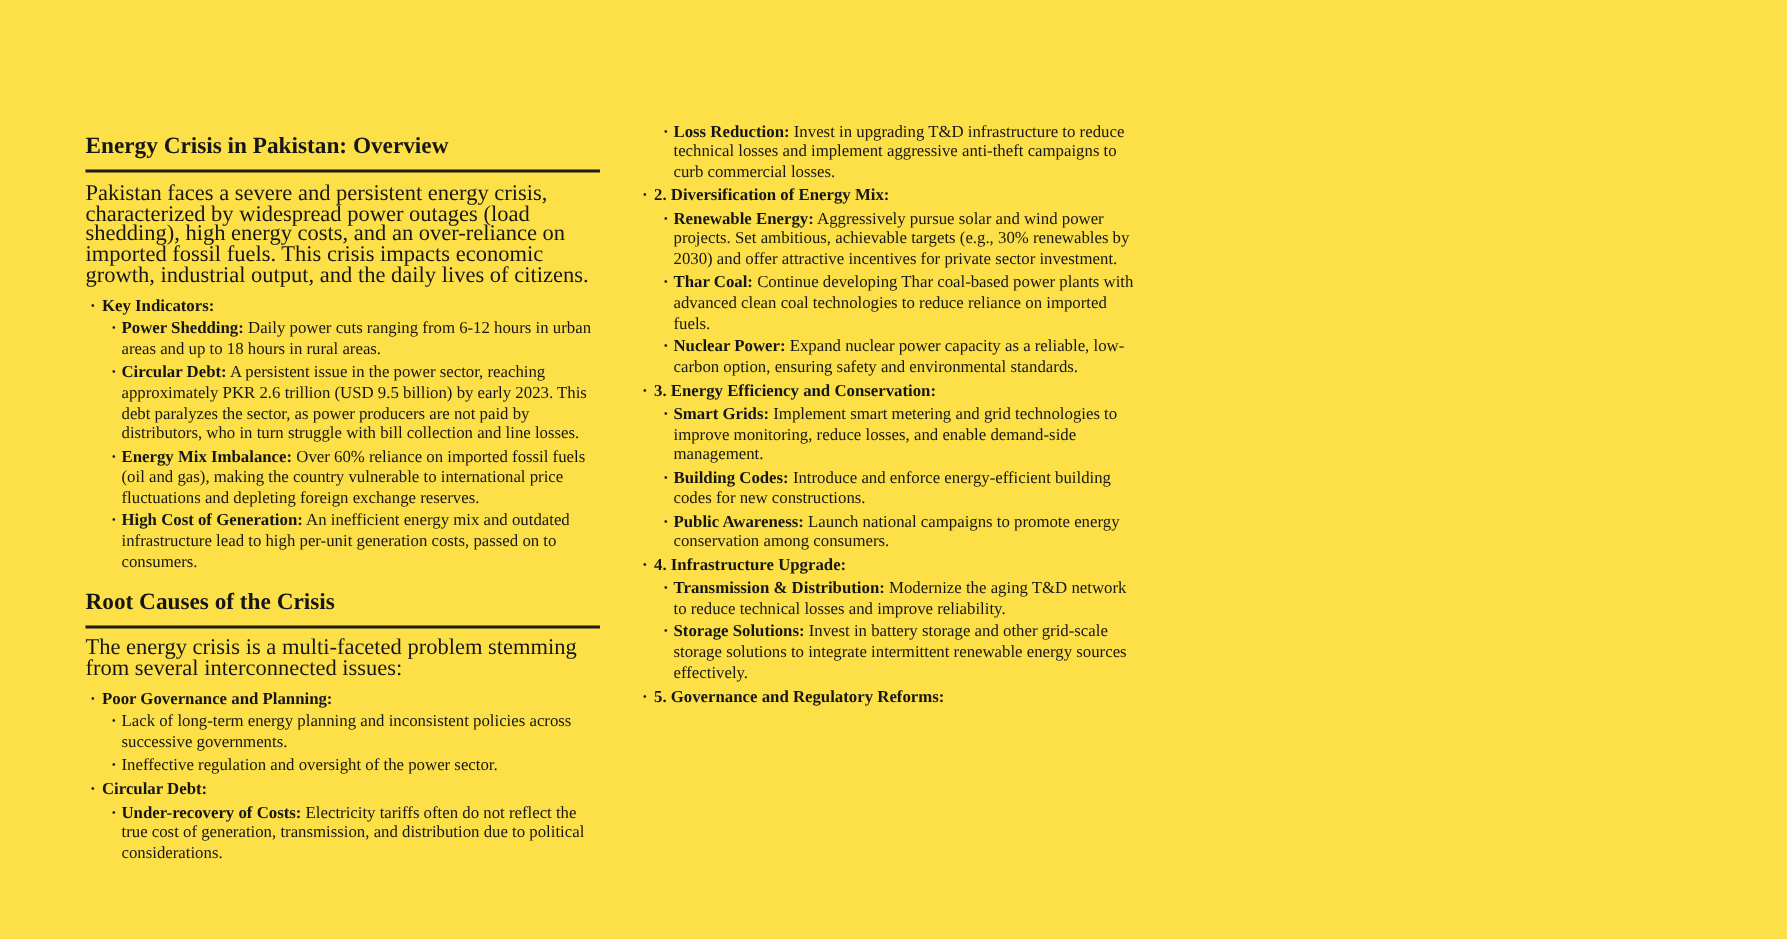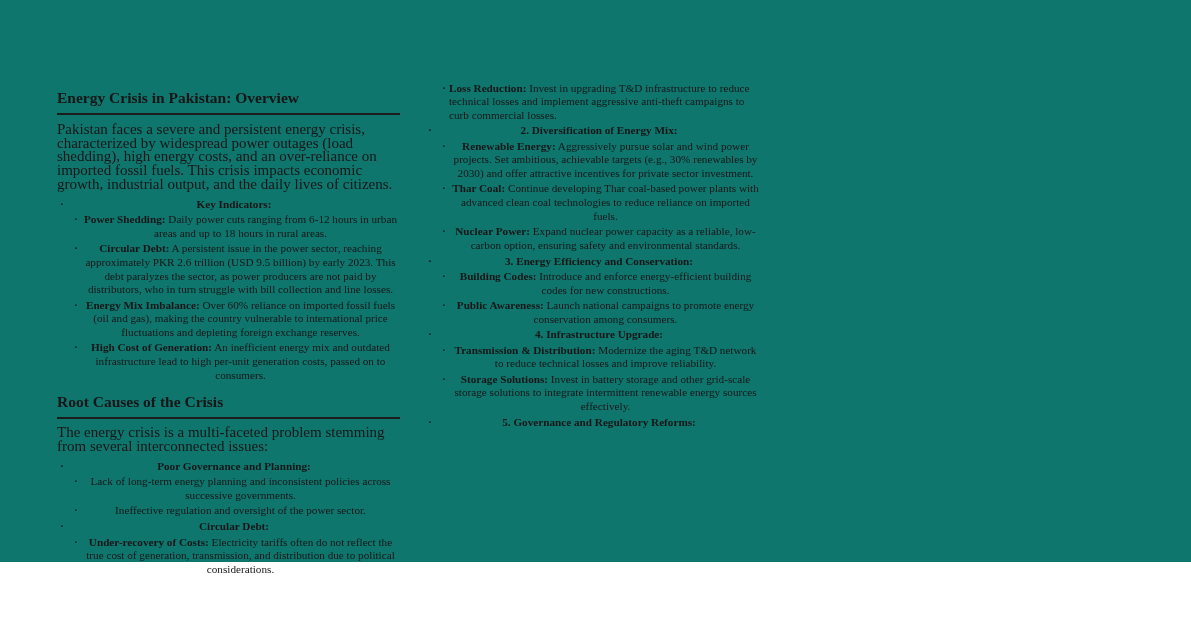--- a/index.html
+++ b/index.html
@@ -1,28 +1,28 @@
 <!DOCTYPE html>
 <html><head>
 <meta charset="utf-8">
 <style>
   html,body{margin:0;padding:0;}
   body{width:1191px;height:626px;overflow:hidden;background:#ffffff;}
-  .page{position:relative;width:1191px;height:562px;background:#0f766e;color:#161616;
+  .page{position:relative;width:1191px;height:626px;background:#fde047;color:#161616;
         font-family:"Liberation Serif","DejaVu Serif",serif;}
   .col{position:absolute;}
   .col-left{left:57px;top:89px;width:343px;}
   .col-right{left:425px;top:80px;width:337px;}
   h1,h2{font-size:15.5px;font-weight:700;line-height:1.15;margin:0 0 8px;
         padding:0 0 6px;border-bottom:2px solid #1c1c1c;}
   h2{margin-top:11px;margin-bottom:7px;}
   p.body{font-size:15px;line-height:13.7px;margin:0 0 6.5px;}
   ul{list-style:none;margin:0;padding:0;}
   li{font-size:11.2px;line-height:13.7px;}
-  .lvl1 > li{position:relative;padding-left:11px;margin-bottom:2.2px;text-align:center;}
+  .lvl1 > li{position:relative;padding-left:11px;margin-bottom:2.2px;}
   .lvl1 > li::before{content:"\00B7";font-weight:700;position:absolute;left:3px;}
   .lvl2{margin-top:1.6px;}
   .lvl2 > li{position:relative;padding-left:13px;margin-bottom:1.6px;}
   .lvl2 > li::before{content:"\00B7";font-weight:700;position:absolute;left:6px;}
   .orphan{margin-left:11px;}
   .lab{font-weight:700;}
 </style>
 </head>
 <body>
 
@@ -107,20 +107,24 @@
             <span class="lab">Nuclear Power:</span>
             <span class="txt">Expand nuclear power capacity as a reliable, low-carbon option, ensuring safety and environmental standards.</span>
           </li>
         </ul>
       </li>
 
       <li>
         <span class="lab">3. Energy Efficiency and Conservation:</span>
         <ul class="lvl2">
           <li>
+            <span class="lab">Smart Grids:</span>
+            <span class="txt">Implement smart metering and grid technologies to improve monitoring, reduce losses, and enable demand-side management.</span>
+          </li>
+          <li>
             <span class="lab">Building Codes:</span>
             <span class="txt">Introduce and enforce energy-efficient building codes for new constructions.</span>
           </li>
           <li>
             <span class="lab">Public Awareness:</span>
             <span class="txt">Launch national campaigns to promote energy conservation among consumers.</span>
           </li>
         </ul>
       </li>
 

